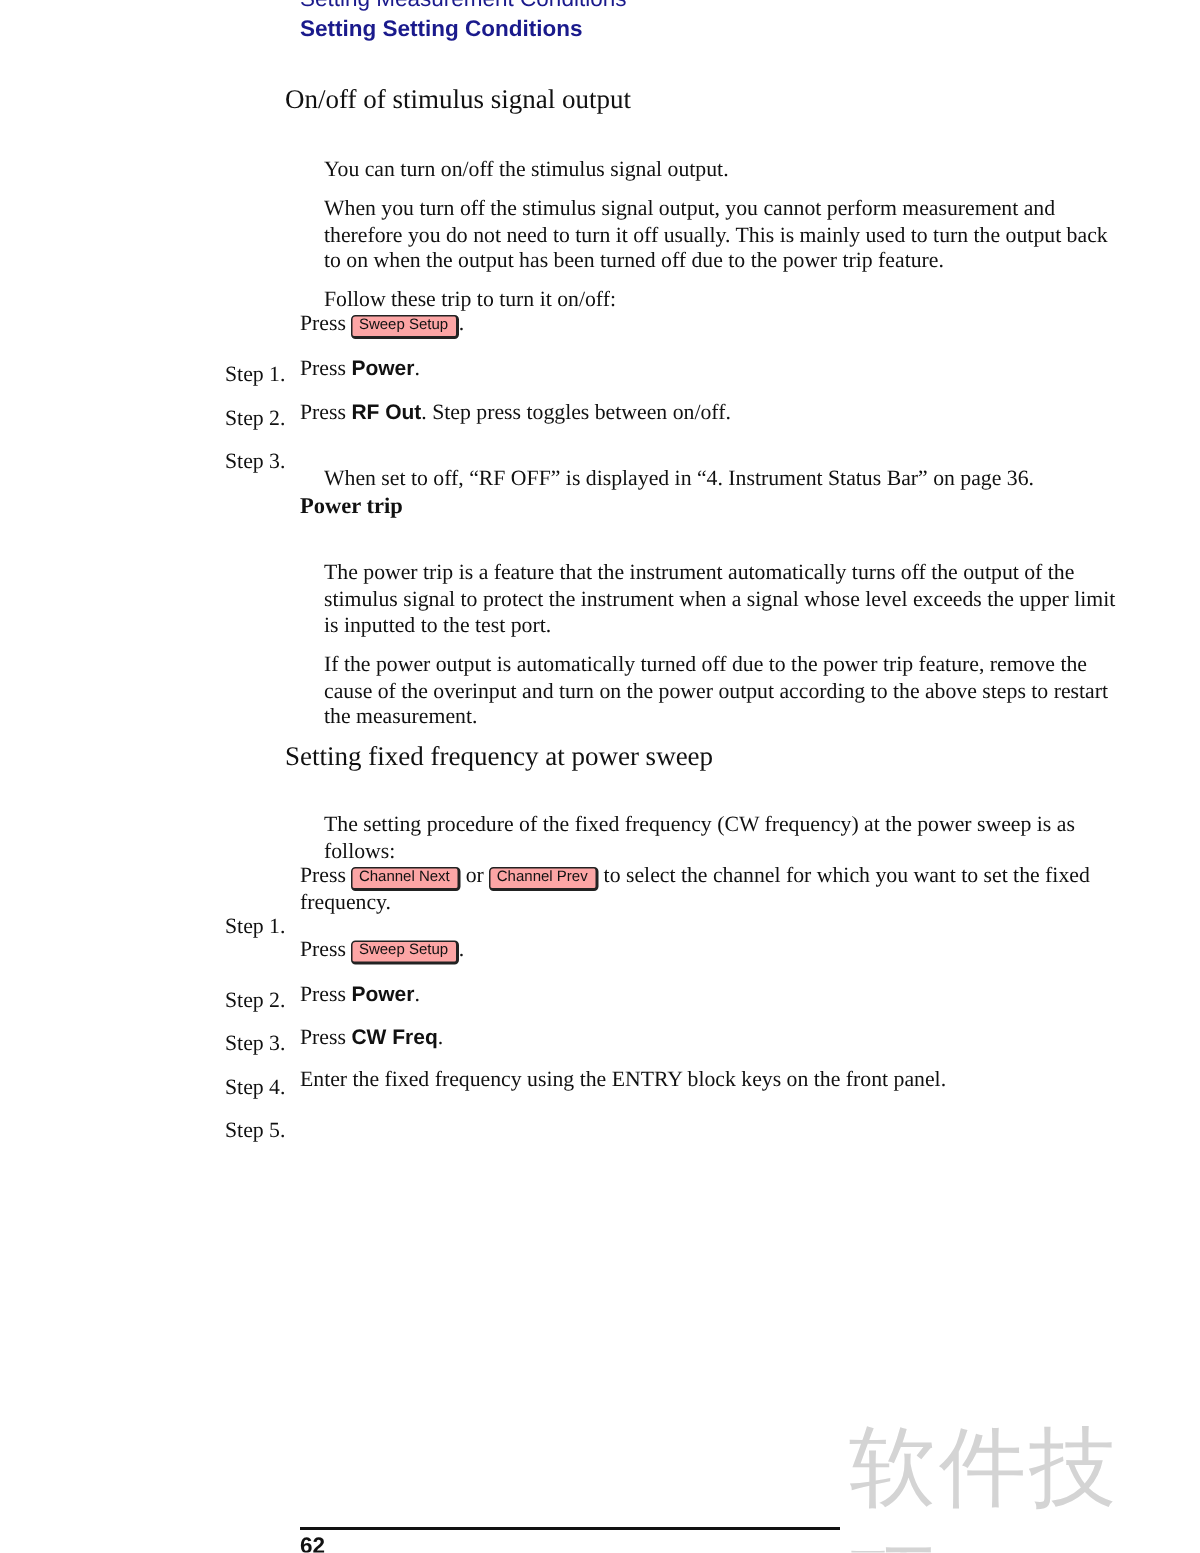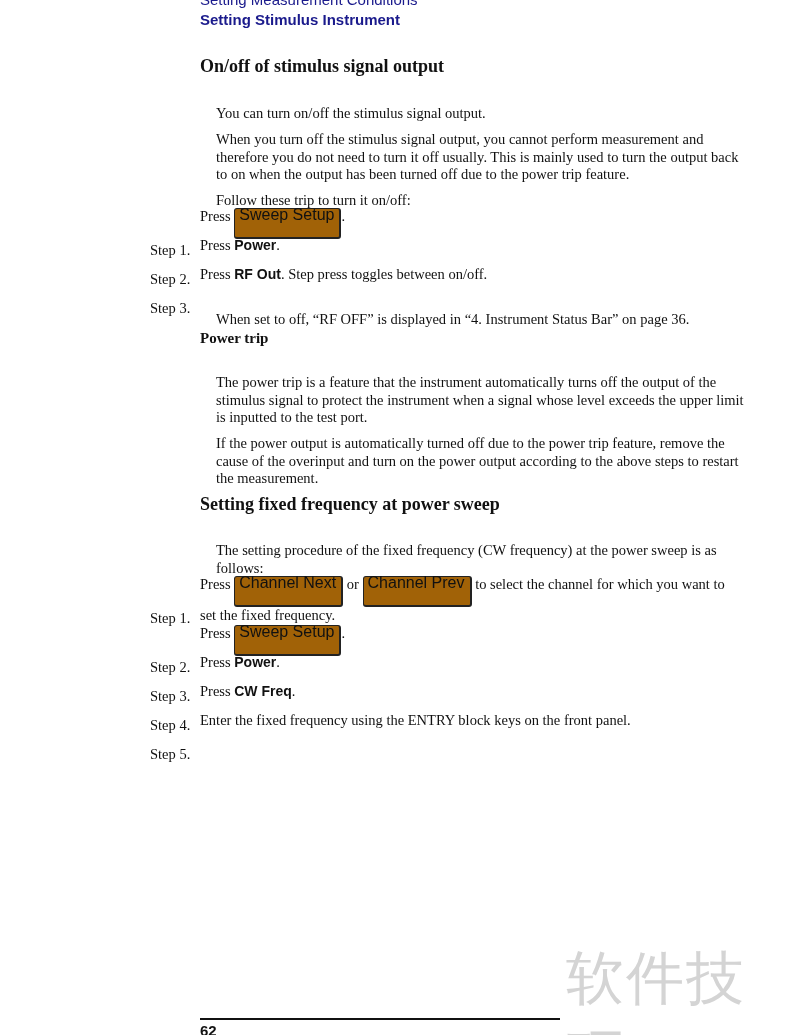--- a/index.html
+++ b/index.html
@@ -1,36 +1,36 @@
 <!DOCTYPE html>
 <html><head>
 <meta charset="utf-8">
 <style>
   html, body { margin: 0; padding: 0; background: #ffffff; }
   body { width: 800px; height: 1035px; position: relative; overflow: hidden; font-family: "Liberation Serif", serif; color: #111; }
   .hdr { position: absolute; left: 200px; font-family: "Liberation Sans", sans-serif; font-weight: bold; font-size: 15px; color: #1a1a8c; }
   .hdr1 { top: -9px; font-weight: normal; }
   .hdr2 { top: 11px; }
-  h2 { position: absolute; left: 200px; margin: 0; font-size: 18px; font-weight: bold; font-family: "Liberation Serif", serif; }
+  h2 { position: absolute; left: 190px; margin: 0; font-size: 18px; font-weight: normal; font-family: "Liberation Serif", serif; }
   h3 { position: absolute; left: 200px; margin: 0; font-size: 15px; font-weight: bold; }
   .p { position: absolute; left: 200px; width: 530px; font-size: 14.5px; line-height: 17.5px; margin: 16px; }
   .step { position: absolute; left: 150px; font-size: 14.5px; line-height: 17.5px; width: 585px; }
   .step .lbl { font-weight: normal; display: inline-block; width: 50px; vertical-align: top; margin-top: 34px; }
   .step .txt { display: inline-block; width: 530px; vertical-align: top; }
-  .key { display: inline-block; font-family: "Liberation Sans", sans-serif; font-size: 16px; line-height: 12px; padding: 0 5px 16px 4px; border: 1px solid #222; border-right-width: 2px; border-bottom-width: 2px; border-radius: 3px; background: #a16207; vertical-align: 1px; }
+  .key { display: inline-block; font-family: "Liberation Sans", sans-serif; font-size: 10px; line-height: 12px; padding: 0 5px 1px 4px; border: 1px solid #222; border-right-width: 2px; border-bottom-width: 2px; border-radius: 3px; background: #fca5a5; vertical-align: 1px; }
   .soft { font-family: "Liberation Sans", sans-serif; font-weight: bold; font-size: 14px; }
   .footer-rule { position: absolute; left: 200px; top: 1018px; width: 360px; height: 2px; background: #111; }
   .pagenum { position: absolute; left: 200px; top: 1022px; font-family: "Liberation Sans", sans-serif; font-weight: bold; font-size: 15px; }
   .watermark { position: absolute; left: 566px; top: 940px; font-size: 58px; color: #d4d4d4; font-family: "DejaVu Sans", sans-serif; letter-spacing: 2px; }
 </style>
 </head>
 <body>
 
 <div class="hdr hdr1">Setting Measurement Conditions</div>
-<div class="hdr hdr2">Setting Stimulus Instrument</div>
+<div class="hdr hdr2">Setting Setting Conditions</div>
 
 <h2 style="top:56px">On/off of stimulus signal output</h2>
 <p class="p" style="top:89px">You can turn on/off the stimulus signal output.</p>
 <p class="p" style="top:115px">When you turn off the stimulus signal output, you cannot perform measurement and therefore you do not need to turn it off usually. This is mainly used to turn the output back to on when the output has been turned off due to the power trip feature.</p>
 <p class="p" style="top:176px">Follow these trip to turn it on/off:</p>
 
 <div class="step" style="top:208px">
   <span class="lbl">Step 1.</span><span class="txt"><span>Press </span><span class="key">Sweep Setup</span><span>.</span></span>
 </div>
 <div class="step" style="top:237px">

